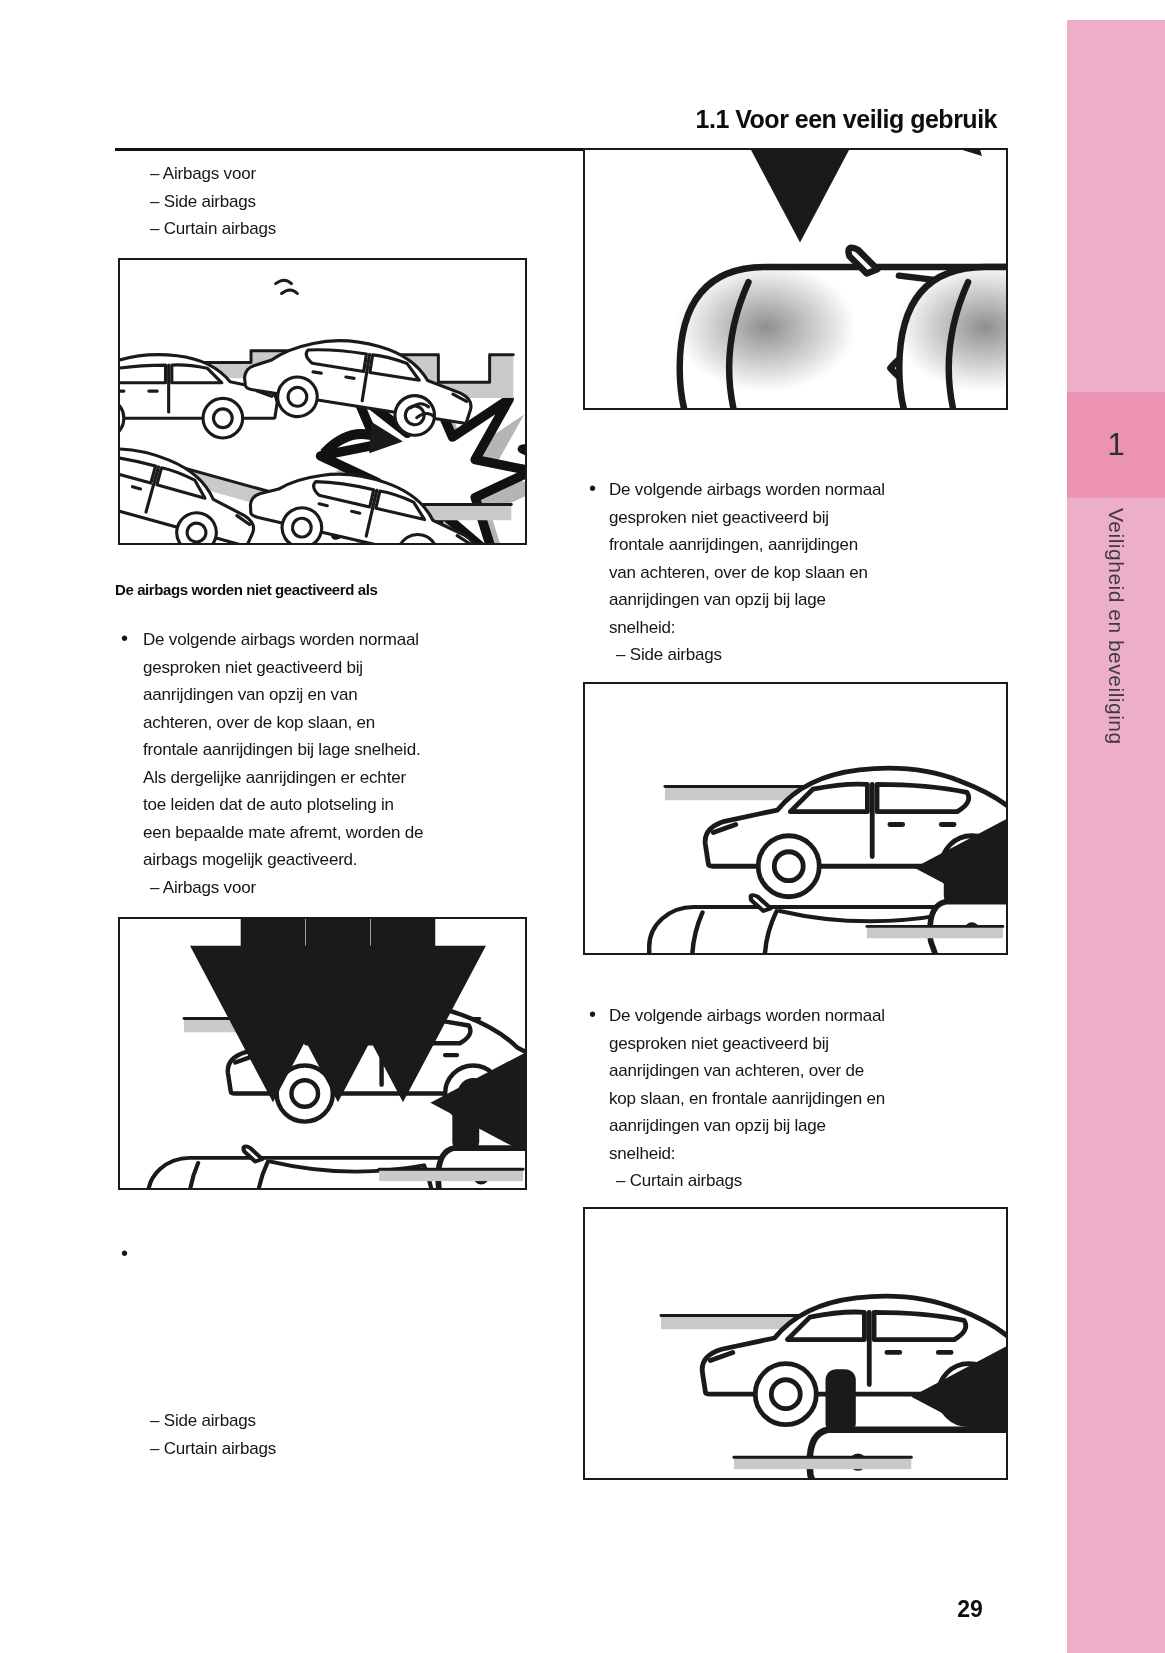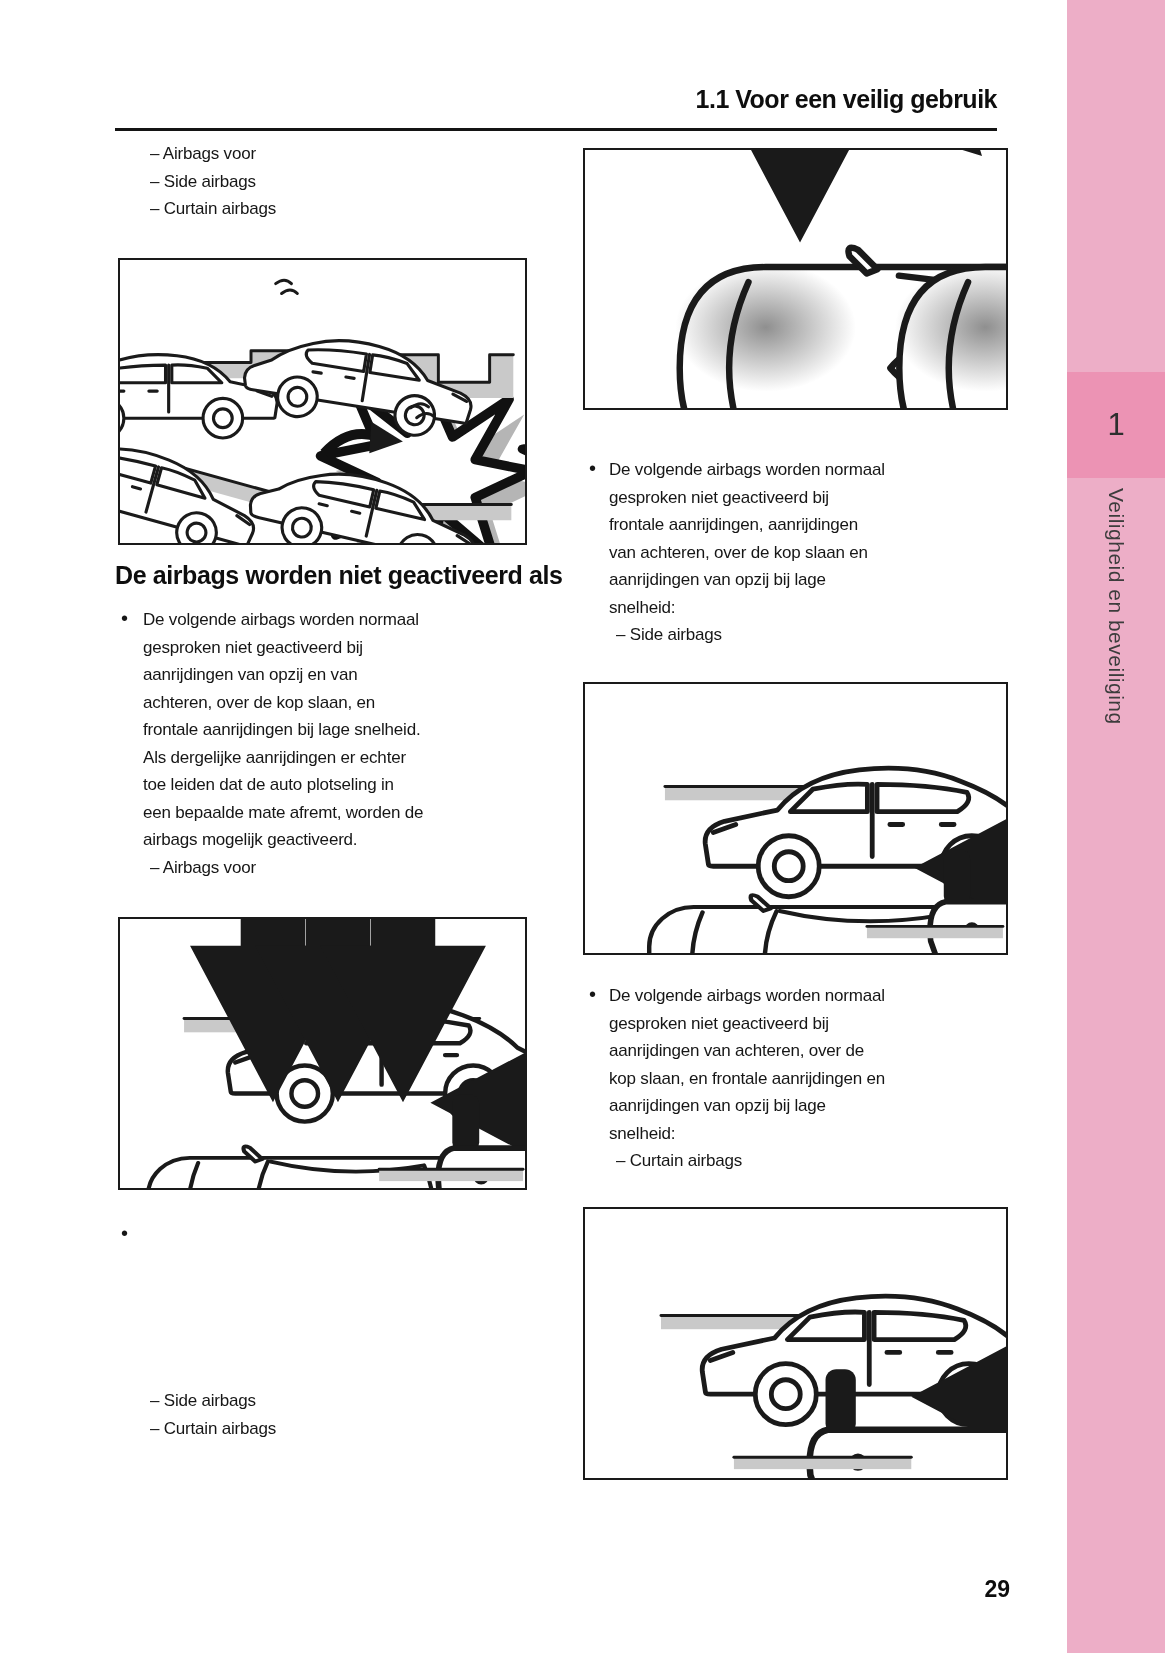--- a/index.html
+++ b/index.html
@@ -4,24 +4,24 @@
 <style>
   :root{
     --sidebar-pink:#edaec7;
     --tab-pink:#ec93b4;
     --figure-grey:#c9c9c9;
     --text:#161616;
   }
   html,body{margin:0;padding:0;background:#fff;}
   .page{position:relative;width:1165px;height:1653px;background:#fff;overflow:hidden;
         font-family:"Liberation Sans",sans-serif;color:var(--text);}
-  .abs{position:absolute;}
+  .abs{position:absolute;margin-top:20px;}
   .txt{font-size:17px;line-height:27.5px;letter-spacing:-0.2px;color:var(--text);white-space:pre;}
   .marker{font-size:20px;color:var(--text);}
-  .heading{font-weight:bold;font-size:25px;letter-spacing:-0.4px;color:#0e0e0e;white-space:pre;text-align:center;}
+  .heading{font-weight:bold;font-size:15px;letter-spacing:-0.4px;color:#0e0e0e;white-space:pre;text-align:center;}
   .header-title{font-weight:bold;font-size:25px;letter-spacing:-0.5px;color:#0e0e0e;text-align:right;}
   .rule{background:#141414;height:2.5px;}
   .fig{position:absolute;border:2.5px solid #1a1a1a;background:#fff;overflow:hidden;box-sizing:border-box;}
   .fig svg{display:block;width:100%;height:100%;}
   .sidebar{background:var(--sidebar-pink);}
   .tab{background:var(--tab-pink);color:#2e2e2e;font-size:31px;text-align:center;line-height:106px;}
   .vwrap{display:flex;justify-content:center;}
   .vlabel{writing-mode:vertical-rl;font-size:21px;color:#3c3c3c;letter-spacing:0.5px;}
   .pagenum{font-weight:bold;font-size:23px;text-align:right;color:#0e0e0e;}
   
@@ -234,15 +234,15 @@
       <g transform="translate(100,20)">
           <use href="#car-side" transform="scale(0.92)"></use>
         </g>
       <use href="#arrow-left" transform="translate(330,54)"></use>
       <use href="#car-flipped" transform="translate(168,156) scale(0.9)"></use>
       <rect class="gr" x="150" y="252" width="180" height="12"></rect>
       <path class="ln" stroke-width="3" d="M150,252 H330"></path>
     </svg>
   </div>
 
-  <div class="abs pagenum" style="left:930px;top:1576px;width:80px;">29</div>
+  <div class="abs pagenum" style="left:930px;top:1576px;width:80px;text-align:center;">29</div>
 
 </div>
 
 </body></html>

